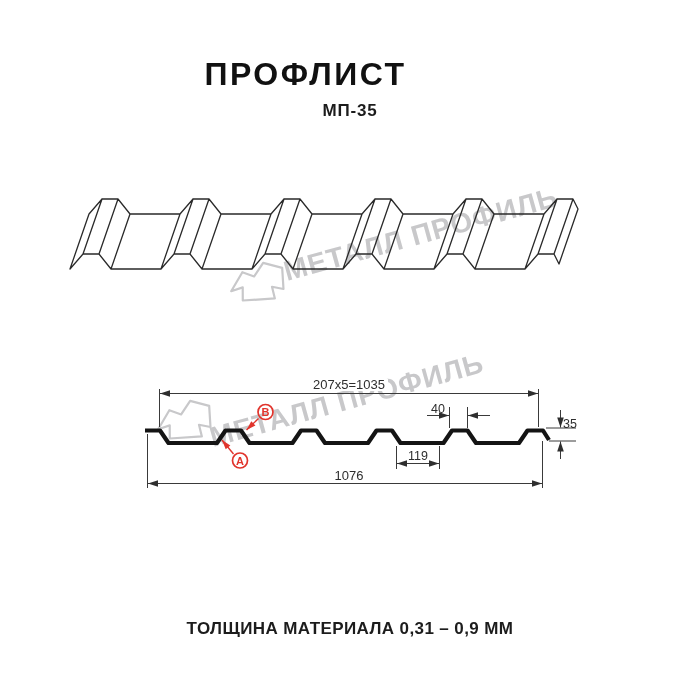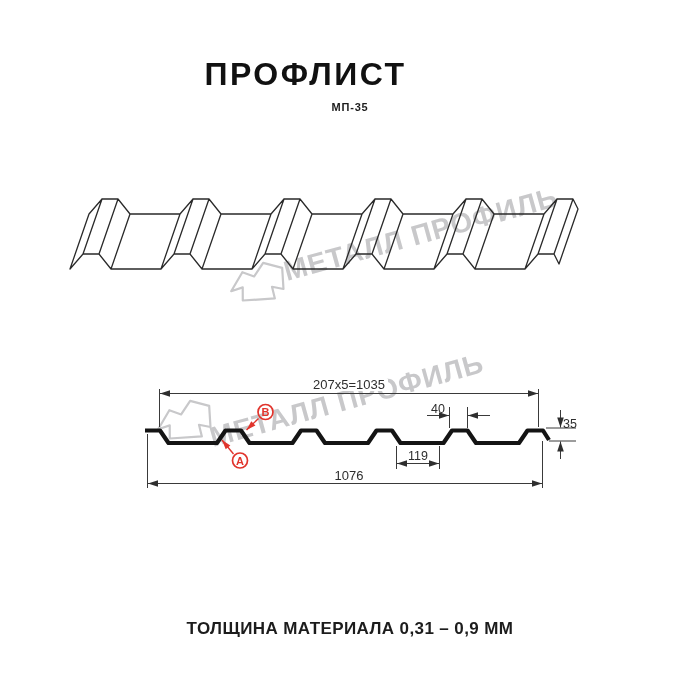--- a/index.html
+++ b/index.html
@@ -6,21 +6,21 @@
   body{
     width:700px;height:700px;position:relative;background:#ffffff;
     font-family:"Liberation Sans",sans-serif;overflow:hidden;
   }
   .page-title{
     position:absolute;top:56px;left:0;width:611px;text-align:center;
     font-size:32px;font-weight:800;letter-spacing:2.5px;color:#111111;
   }
   .page-subtitle{
     position:absolute;top:101px;left:0;width:700px;text-align:center;
-    font-size:11px;font-weight:700;letter-spacing:0.8px;color:#1c1c1c;
+    font-size:17px;font-weight:700;letter-spacing:0.8px;color:#1c1c1c;
   }
   .page-footer{
     position:absolute;top:619px;left:0;width:700px;text-align:center;
     font-size:17px;font-weight:700;letter-spacing:0.4px;color:#1c1c1c;
   }
   svg.drawing{position:absolute;top:0;left:0;}
   svg text{font-family:"Liberation Sans",sans-serif;}
   .dim-text{fill:#2e2e2e;font-size:13px;}
   .dim-text-sm{fill:#2e2e2e;font-size:12.5px;}
   .wm-text{font-weight:700;font-size:28px;letter-spacing:1px;}

